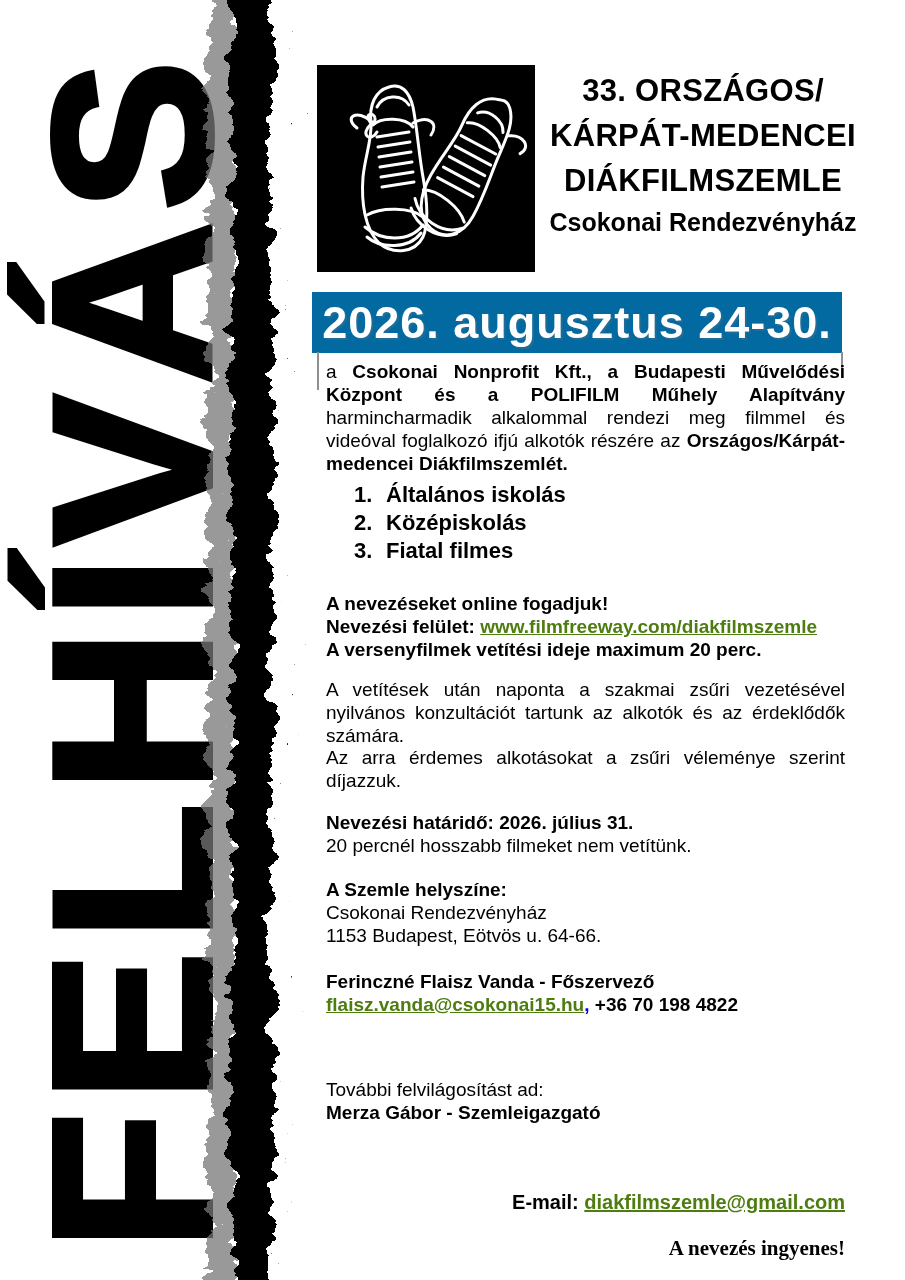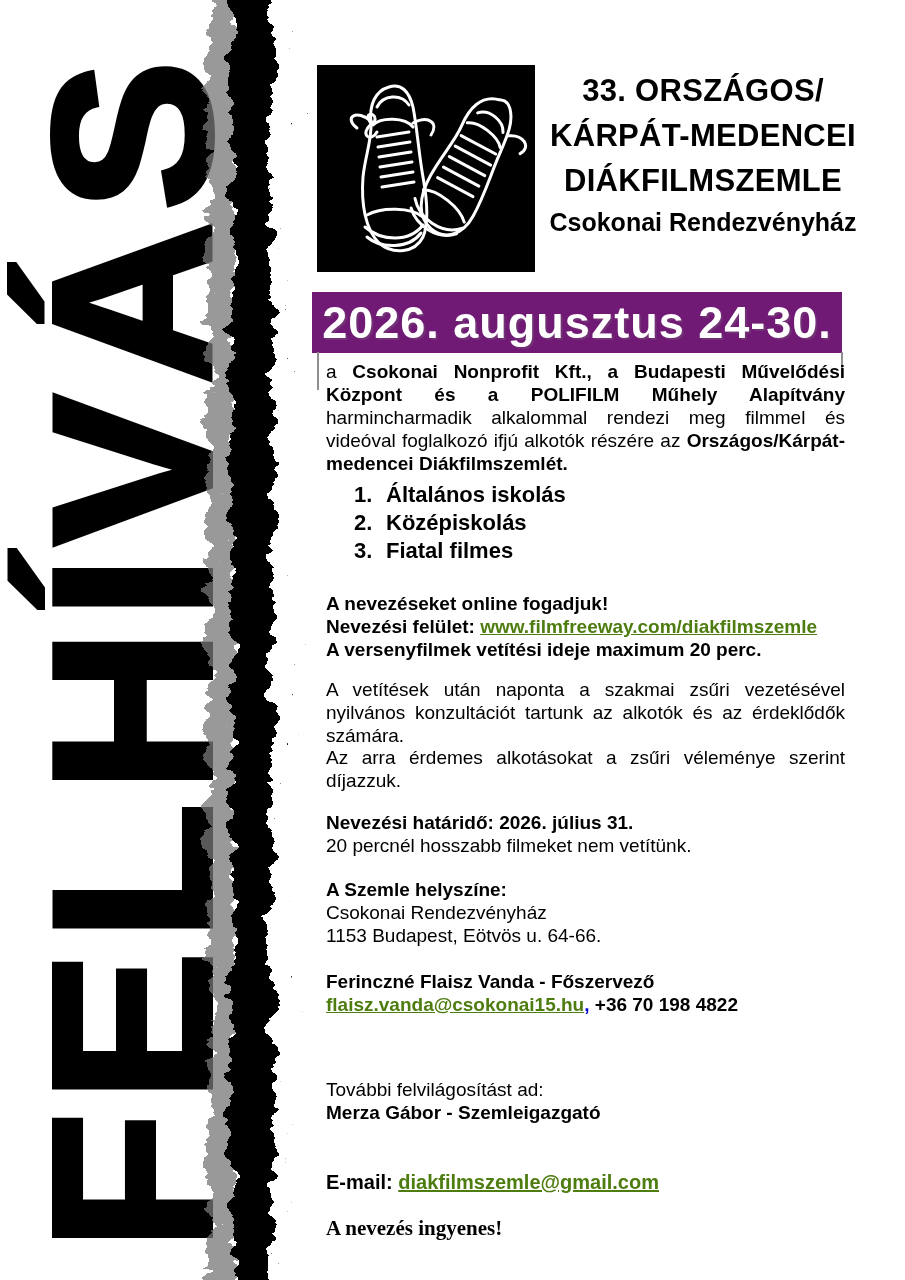--- a/index.html
+++ b/index.html
@@ -21,37 +21,37 @@
   
   .shoes{position:absolute;left:317px;top:65px;width:218px;height:207px;background:#000;}
   .shoes svg{display:block;width:100%;height:100%;}
   
   .titleblock{position:absolute;left:530px;top:68px;width:346px;text-align:center;}
   .t1{font-size:31px;line-height:45px;font-weight:bold;letter-spacing:.3px;}
   .venue{font-size:25px;line-height:33px;font-weight:bold;margin-top:3px;}
   .addr{font-size:20.5px;line-height:27px;font-weight:bold;margin-top:6px;}
   
   .datebar{
-    position:absolute;left:312px;top:292px;width:530px;height:61px;background:#701a75;
+    position:absolute;left:312px;top:292px;width:530px;height:61px;background:#0369a1;
     color:#fff;text-align:center;font-weight:bold;font-size:45px;line-height:61px;
     letter-spacing:1px;text-shadow:2px 2px 0 rgba(120,120,120,.25);
   }
   .tick{position:absolute;background:#8f8f8f;width:2px;}
   .tick-left{left:317px;top:352px;height:38px;}
   .tick-right{left:841px;top:352px;height:16px;}
   
   .blk{position:absolute;left:326px;width:519px;font-size:19px;line-height:23px;}
   .justify{text-align:justify;}
   b{font-weight:bold;}
   .catlist{font-size:22px;line-height:28px;font-weight:bold;padding-left:28px;}
   .catrow{display:flex;}
   .catrow .num{width:32px;flex:0 0 32px;}
   .link{color:#4d7c0f;text-decoration:underline;font-weight:bold;cursor:pointer;}
   .bluesep{color:#0000d4;font-weight:bold;}
-  .center{text-align:left;}
+  .center{text-align:right;margin-top:20px;}
   .emailline{font-size:20px;line-height:24px;}
   .footer{font-size:21px;line-height:25px;font-weight:bold;font-family:Liberation Serif, serif;}
 </style>
 </head>
 <body>
 
 <div class="page">
 
   <div class="felhivas">FELHÍVÁS</div>
 

